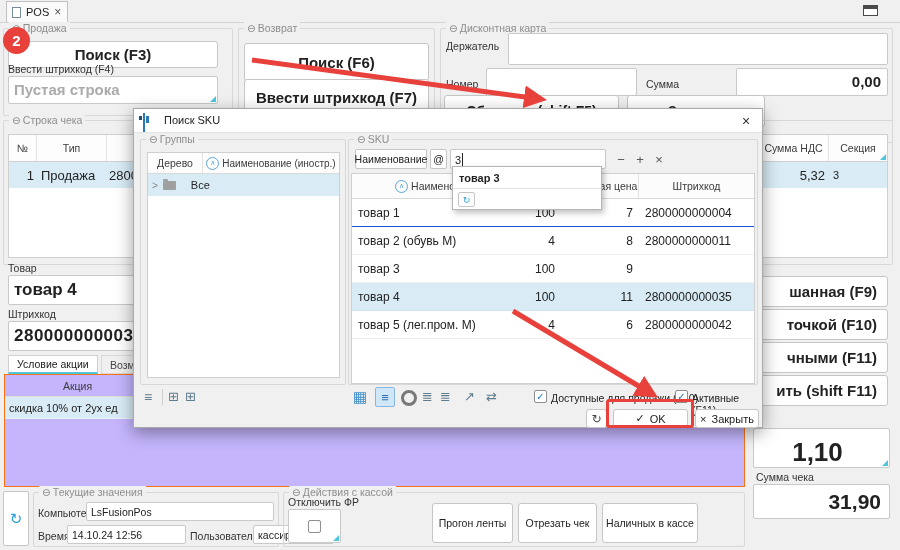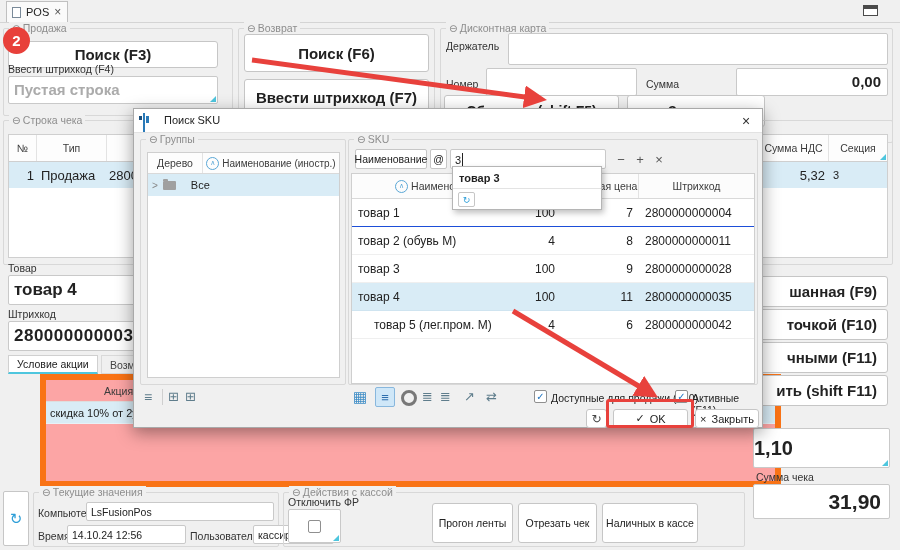--- a/index.html
+++ b/index.html
@@ -58,21 +58,21 @@
   <div class="abs input corner" style="left:8px;top:76px;width:210px;height:28px;">
     <div style="font-weight:bold;font-size:15px;color:#ababab;padding:4px 0 0 5px;">Пустая строка</div>
   </div>
 
   <div class="grp" style="left:238px;top:28px;width:197px;height:200px;">
     <span class="glabel">
         <span>⊖</span>
         <span>Возврат</span>
       </span>
   </div>
-  <div class="abs btn" style="left:244px;top:34px;width:185px;height:38px;font-weight:bold;font-size:15px;">Поиск (F6)</div>
+  <div class="abs btn" style="left:244px;top:43px;width:185px;height:38px;font-weight:bold;font-size:15px;">Поиск (F6)</div>
   <div class="abs btn" style="left:244px;top:79px;width:185px;height:46px;font-weight:bold;font-size:15px;align-items:flex-start;padding-top:9px;">Ввести штрихкод (F7)</div>
 
   <div class="grp" style="left:440px;top:28px;width:453px;height:115px;">
     <span class="glabel">
         <span>⊖</span>
         <span>Дисконтная карта</span>
       </span>
   </div>
   <div class="abs lbl" style="left:446px;top:40px;">Держатель</div>
   <div class="abs input" style="left:508px;top:33px;width:380px;height:32px;"></div>
@@ -115,37 +115,37 @@
   <div class="abs lbl" style="left:8px;top:308px;">Штрихкод</div>
   <div class="abs input" style="left:8px;top:321px;width:210px;height:30px;">
     <div style="font-weight:bold;font-size:17px;padding:4px 0 0 5px;letter-spacing:.5px;">2800000000035</div>
   </div>
   <div class="abs flex" style="left:8px;top:355px;height:19px;padding:0 8px;background:#fff;border:1px solid #d0d0d0;border-bottom:2px solid #4ec6de;font-size:10.5px;box-sizing:border-box;">
       <span>Условие акции</span>
     </div>
   <div class="abs flex" style="left:101px;top:355px;height:19px;padding:0 8px;background:#f0f0f0;border:1px solid #d9d9d9;font-size:10.5px;box-sizing:border-box;color:#444;">
       <span>Возможные акции</span>
     </div>
-  <div class="abs" style="left:4px;top:374px;width:741px;height:113px;background:#fca5a5;border:6px solid #f97316;box-sizing:border-box;margin-left:36px;">
+  <div class="abs" style="left:4px;top:374px;width:741px;height:113px;background:#c4b5fd;border:1px solid #f97316;box-sizing:border-box;">
     <div class="flex" style="height:21px;border-bottom:1px solid #dedede;">
       <div class="hcell" style="width:146px;">Акция</div>
       <div class="hcell" style="flex:1;border-right:none;"></div>
     </div>
     <div class="flex sel" style="height:21px;border-bottom:1px solid #e8f2f8;">
       <div class="cell" style="width:100%;padding-left:4px;font-size:11px;">скидка 10% от 2ух ед</div>
     </div>
   </div>
 
   <div class="abs btn fragbtn" style="left:624px;top:276px;width:264px;height:31px;">шанная (F9)</div>
   <div class="abs btn fragbtn" style="left:624px;top:309px;width:264px;height:31px;">точкой (F10)</div>
   <div class="abs btn fragbtn" style="left:624px;top:342px;width:264px;height:31px;">чными (F11)</div>
   <div class="abs btn fragbtn" style="left:624px;top:375px;width:264px;height:31px;">ить (shift F11)</div>
 
   <div class="abs input corner" style="left:753px;top:428px;width:137px;height:40px;">
-    <div style="font-weight:bold;font-size:20px;text-align:left;padding:8px 8px 0 0;">1,10</div>
+    <div style="font-weight:bold;font-size:26px;text-align:center;padding:8px 8px 0 0;">1,10</div>
   </div>
   <div class="abs lbl" style="left:756px;top:471px;">Сумма чека</div>
   <div class="abs input" style="left:753px;top:484px;width:137px;height:35px;">
     <div style="font-weight:bold;font-size:21px;text-align:right;padding:5px 8px 0 0;">31,90</div>
   </div>
 
   <div class="abs btn" style="left:3px;top:491px;width:26px;height:55px;border-radius:2px;">
     <span style="color:#2f9fd8;font-size:15px;">↻</span>
   </div>
 
@@ -244,30 +244,29 @@
         <div class="flex" style="height:27px;border-bottom:1px solid #efefef;">
           <div class="cell" style="width:176px;padding-left:6px;">товар 2 (обувь М)</div>
           <div class="cell" style="width:31px;justify-content:flex-end;padding-right:4px;">4</div>
           <div class="cell" style="width:80px;justify-content:flex-end;padding-right:6px;">8</div>
           <div class="cell" style="flex:1;padding-left:6px;">2800000000011</div>
         </div>
         <div class="flex" style="height:27px;border-bottom:1px solid #efefef;">
           <div class="cell" style="width:176px;padding-left:6px;">товар 3</div>
           <div class="cell" style="width:31px;justify-content:flex-end;padding-right:4px;">100</div>
           <div class="cell" style="width:80px;justify-content:flex-end;padding-right:6px;">9</div>
-          <div class="cell" style="flex:1;padding-left:6px;">2800000000028</div>
         </div>
         <div class="flex sel" style="height:27px;border-bottom:1px solid #cfe4f0;">
           <div class="cell" style="width:176px;padding-left:6px;">товар 4</div>
           <div class="cell" style="width:31px;justify-content:flex-end;padding-right:4px;">100</div>
           <div class="cell" style="width:80px;justify-content:flex-end;padding-right:6px;">11</div>
           <div class="cell" style="flex:1;padding-left:6px;">2800000000035</div>
         </div>
         <div class="flex" style="height:27px;border-bottom:1px solid #efefef;">
-          <div class="cell" style="width:176px;padding-left:22px;">товар 5 (лег.пром. М)</div>
+          <div class="cell" style="width:176px;padding-left:6px;">товар 5 (лег.пром. М)</div>
           <div class="cell" style="width:31px;justify-content:flex-end;padding-right:4px;">4</div>
           <div class="cell" style="width:80px;justify-content:flex-end;padding-right:6px;">6</div>
           <div class="cell" style="flex:1;padding-left:6px;">2800000000042</div>
         </div>
       </div>
     </div>
 
     <div class="abs" style="left:318px;top:57px;width:150px;height:44px;background:#fff;border:1px solid #b5b5b5;box-shadow:2px 3px 6px rgba(0,0,0,.25);z-index:5;box-sizing:border-box;">
       <div class="flex" style="height:21px;border-bottom:1px solid #e3e3e3;font-size:11px;font-weight:600;padding-left:6px;">товар 3</div>
       <div class="abs btn" style="left:5px;top:25px;width:17px;height:15px;border-radius:2px;">

